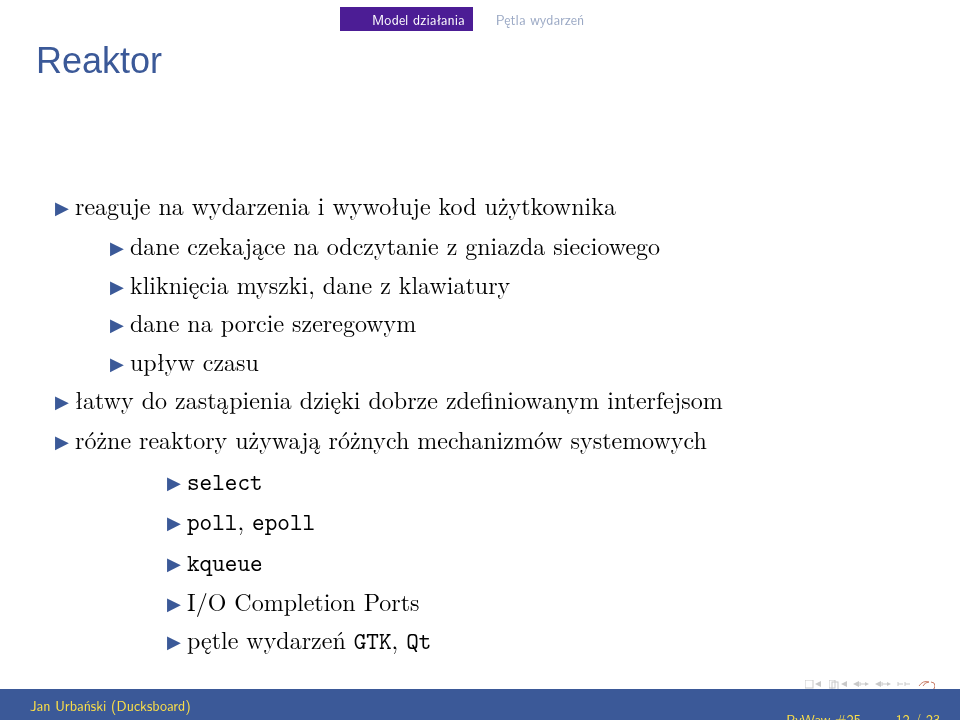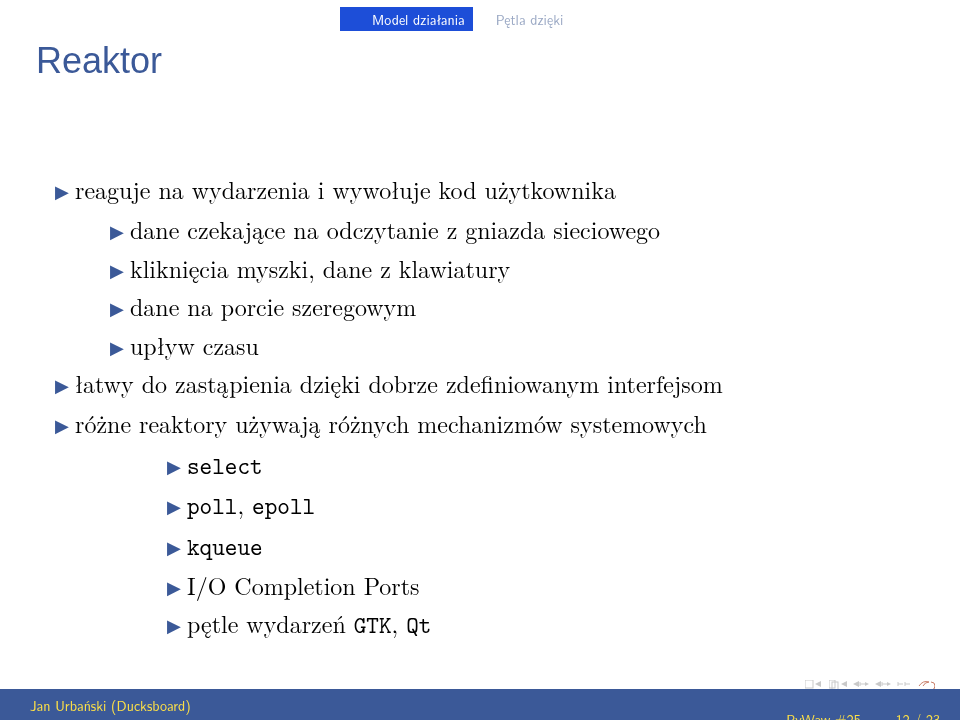--- a/index.html
+++ b/index.html
@@ -19,36 +19,36 @@
     left: 340px;
     font-size: 14px;
     display: flex;
     gap: 15px;
   }
   .header-tab {
     color: #9aa8c4;
     padding: 2px 8px;
   }
   .header-tab.active {
-    background: #1d4ed8;
+    background: #4c1d95;
     color: #fff;
     padding-left: 32px;
   }
   .title {
     position: absolute;
     top: 40px;
     left: 36px;
     font-size: 36px;
     font-weight: 400;
     color: #3b5998;
     font-family: 'CMU Sans Serif', 'Computer Modern', sans-serif;
   }
   .content {
     position: absolute;
-    top: 170px;
+    top: 186px;
     left: 55px;
     right: 40px;
     font-family: 'Latin Modern Roman', 'CMU Serif', 'Computer Modern', Georgia, serif;
     font-size: 24px;
     line-height: 1.6;
     color: #000;
   }
   .content ul { list-style: none; }
   .tri {
     color: #3b5998;
@@ -91,21 +91,21 @@
     align-items: center;
     color: #c9c9c9;
   }
   .nav-icons svg { display: block; }
 </style>
 </head>
 <body>
 
 <div class="header">
   <span class="header-tab active">Model działania</span>
-  <span class="header-tab">Pętla dzięki</span>
+  <span class="header-tab">Pętla wydarzeń</span>
 </div>
 
 <div class="title">Reaktor</div>
 
 <div class="content">
   <ul>
     <li class="lvl1"><span class="tri">▶</span><span>reaguje na wydarzenia i wywołuje kod użytkownika</span></li>
     <li class="lvl2"><span class="tri">▶</span><span>dane czekające na odczytanie z gniazda sieciowego</span></li>
     <li class="lvl2"><span class="tri">▶</span><span>kliknięcia myszki, dane z klawiatury</span></li>
     <li class="lvl2"><span class="tri">▶</span><span>dane na porcie szeregowym</span></li>

